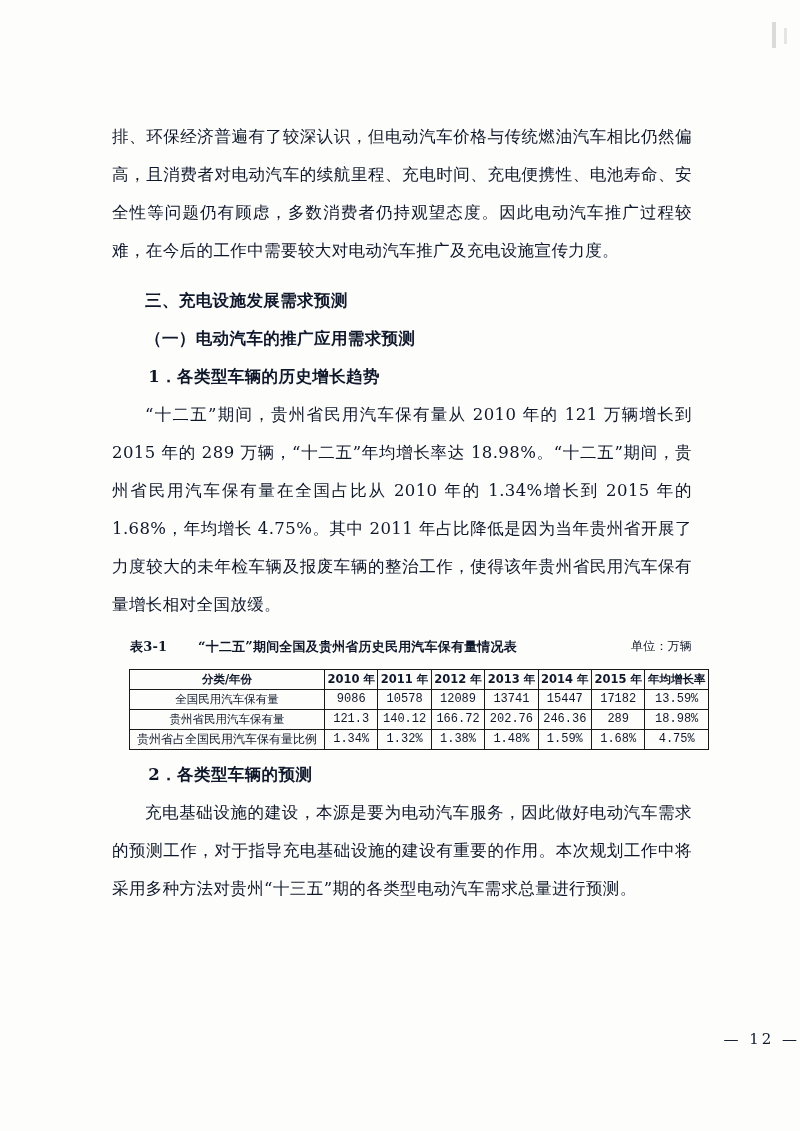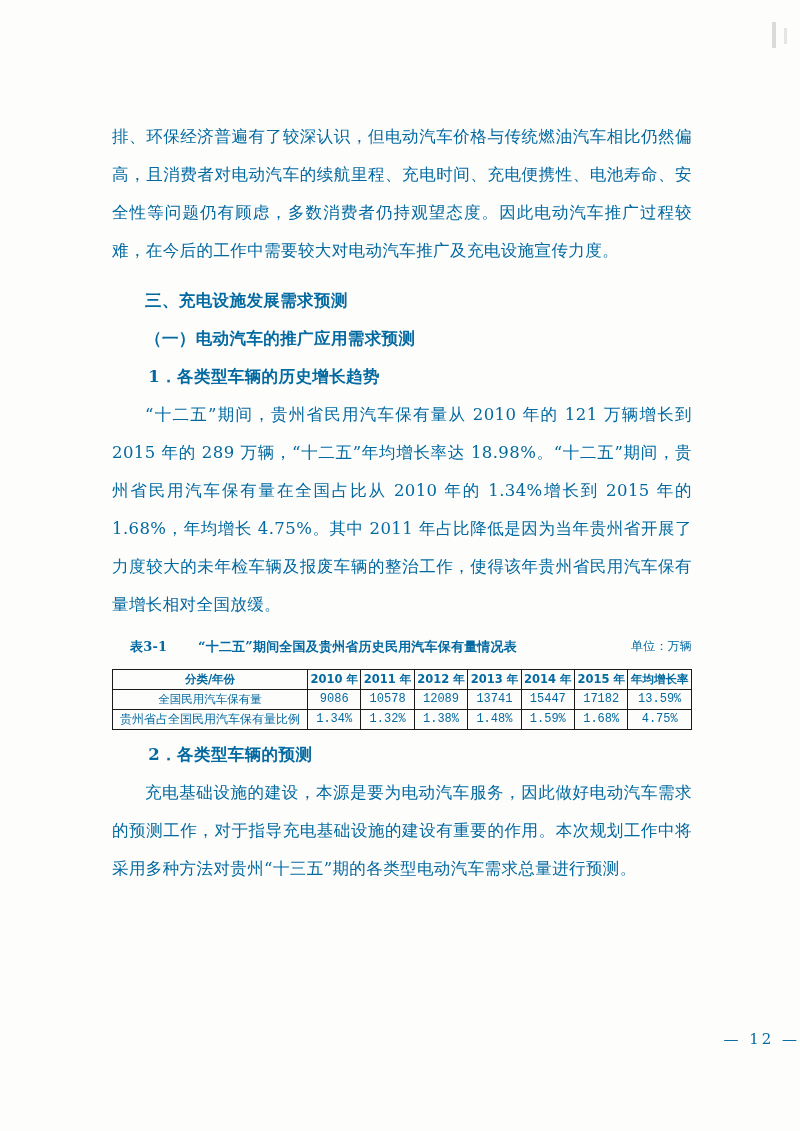--- a/index.html
+++ b/index.html
@@ -7,21 +7,21 @@
     padding: 0;
     background: #ffffff;
   }
   .page {
     position: relative;
     width: 800px;
     height: 1131px;
     background: #fdfdfb;
     overflow: hidden;
     font-family: "DejaVu Serif", "Liberation Serif", serif;
-    color: #0369a1;
+    color: #0f172a;
   }
   
   .artifact-a {
     position: absolute;
     top: 22px;
     right: 24px;
     width: 4px;
     height: 26px;
     background: #cfcfcf;
     opacity: .75;
@@ -97,20 +97,21 @@
     font-size: 12px;
     font-weight: normal;
     white-space: nowrap;
     padding-left: 10px;
   }
   table.data {
     border-collapse: collapse;
     width: 100%;
     font-size: 11.5px;
     font-family: "DejaVu Sans", "Liberation Sans", sans-serif;
+    margin-left: 17px;
   }
   table.data th, table.data td {
     border: 1px solid #1a1a1a;
     padding: 2px 2px;
     text-align: center;
     line-height: 15px;
     white-space: nowrap;
   }
   table.data thead th {
     font-weight: bold;
@@ -186,20 +187,30 @@
         <tr>
           <td class="rowhead">全国民用汽车保有量</td>
           <td class="num">9086</td>
           <td class="num">10578</td>
           <td class="num">12089</td>
           <td class="num">13741</td>
           <td class="num">15447</td>
           <td class="num">17182</td>
           <td class="num">13.59%</td>
         </tr>
+        <tr>
+          <td class="rowhead">贵州省民用汽车保有量</td>
+          <td class="num">121.3</td>
+          <td class="num">140.12</td>
+          <td class="num">166.72</td>
+          <td class="num">202.76</td>
+          <td class="num">246.36</td>
+          <td class="num">289</td>
+          <td class="num">18.98%</td>
+        </tr>
         <tr class="small">
           <td class="rowhead">贵州省占全国民用汽车保有量比例</td>
           <td class="num">1.34%</td>
           <td class="num">1.32%</td>
           <td class="num">1.38%</td>
           <td class="num">1.48%</td>
           <td class="num">1.59%</td>
           <td class="num">1.68%</td>
           <td class="num">4.75%</td>
         </tr>

